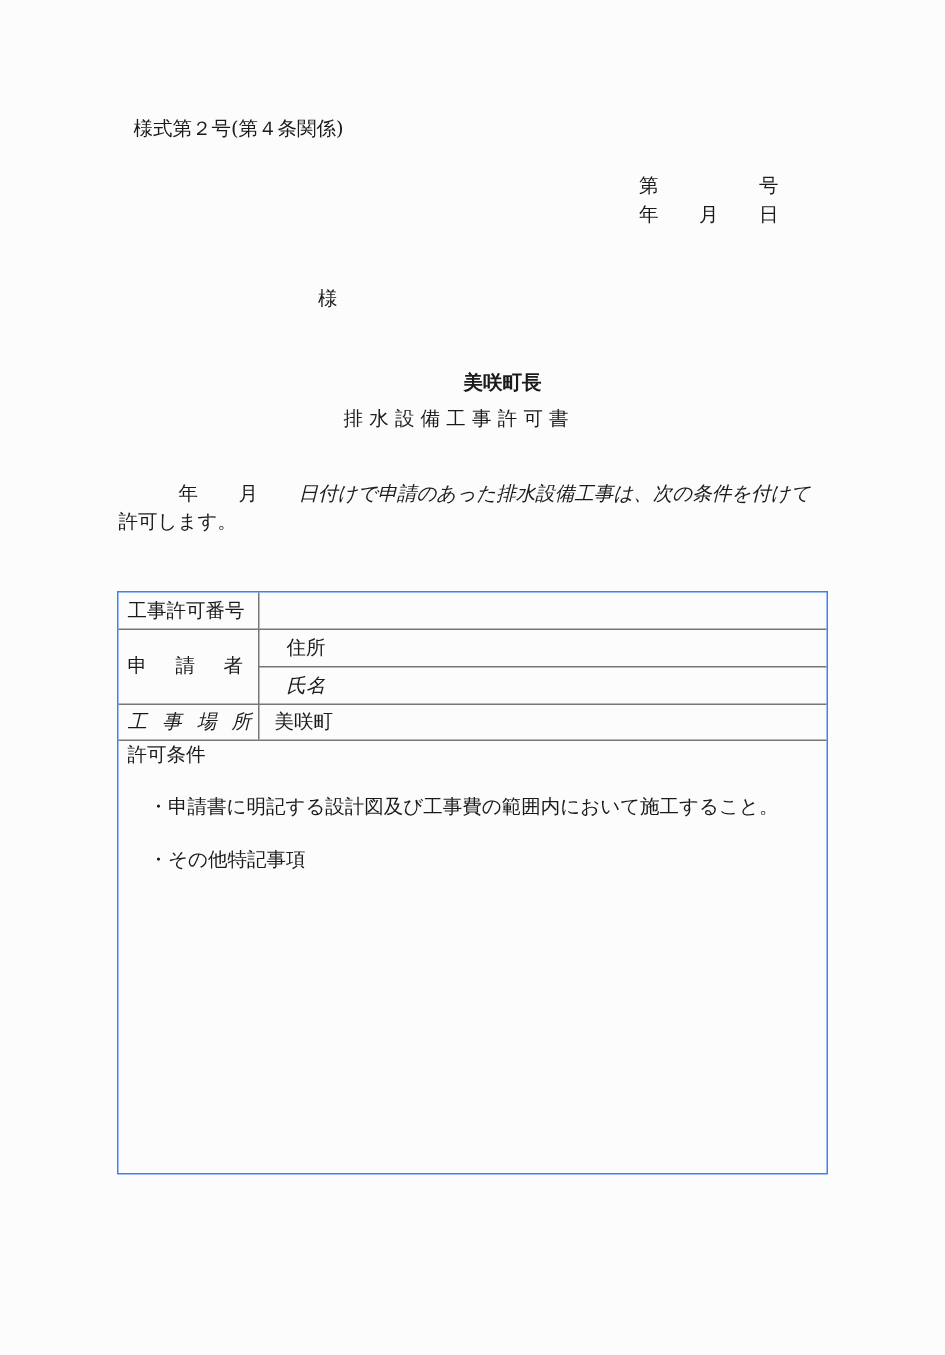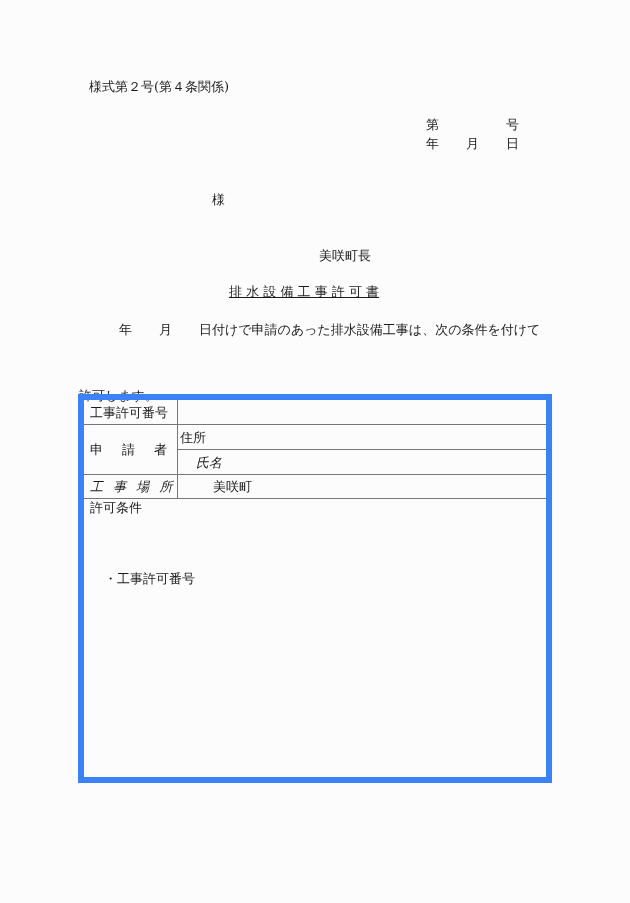--- a/index.html
+++ b/index.html
@@ -1,57 +1,58 @@
 <!DOCTYPE html>
 <html><head>
 <meta charset="utf-8">
 <style>
   html, body { margin:0; padding:0; }
   body { width:630px; height:903px; background:#fcfcfc; position:relative; overflow:hidden;
          font-family:"DejaVu Serif", "Liberation Serif", serif; color:#1a1a1a; font-size:13px; }
   .abs { position:absolute; white-space:nowrap; line-height:16px; }
-  .tbl { position:absolute; left:78px; top:394px; width:474px; height:389px; border:6px solid #3b82f6; box-sizing:border-box; }
+  .tbl { position:absolute; left:78px; top:394px; width:474px; height:389px; border:1px solid #3b82f6; box-sizing:border-box; }
   .hl { position:absolute; height:0; border-top:1px solid #777; }
   .vl { position:absolute; width:0; border-left:1px solid #777; }
   .cell { position:absolute; line-height:16px; white-space:nowrap; }
 </style>
 </head>
 <body>
 
 <div class="abs" style="left:79px; top:79px;margin-left:10px;">様式第２号(第４条関係)</div>
 
 <div class="abs" style="left:426px; top:117px;">第</div>
 <div class="abs" style="left:506px; top:117px;">号</div>
 <div class="abs" style="left:426px; top:136px;">年</div>
 <div class="abs" style="left:466px; top:136px;">月</div>
 <div class="abs" style="left:506px; top:136px;">日</div>
 
 <div class="abs" style="left:212px; top:192px;">様</div>
 
-<div class="abs" style="left:319px; top:248px;">美咲町長</div>
+<div class="abs" style="left:309px; top:248px;font-weight:bold;">美咲町長</div>
 
-<div class="abs" style="left:229px; top:284px;text-decoration:underline;">排 水 設 備 工 事 許 可 書</div>
+<div class="abs" style="left:229px; top:272px;">排 水 設 備 工 事 許 可 書</div>
 
 <div class="abs" style="left:119px; top:322px;">年</div>
 <div class="abs" style="left:159px; top:322px;">月</div>
-<div class="abs" style="left:199px; top:322px;">日付けで申請のあった排水設備工事は、次の条件を付けて</div>
-<div class="abs" style="left:79px; top:341px;margin-top:47px;">許可します。</div>
+<div class="abs" style="left:199px; top:322px;font-style:italic;">日付けで申請のあった排水設備工事は、次の条件を付けて</div>
+<div class="abs" style="left:79px; top:341px;">許可します。</div>
 
 <div class="tbl">
   <div class="hl" style="left:0; right:0; top:24px;"></div>
   <div class="hl" style="left:93px; right:0; top:49px;"></div>
   <div class="hl" style="left:0; right:0; top:74px;"></div>
   <div class="hl" style="left:0; right:0; top:98px;"></div>
   <div class="vl" style="left:93px; top:0; height:98px;"></div>
 
   <div class="cell" style="left:6px; top:5px;">工事許可番号</div>
   <div class="cell" style="left:112px; top:5px;"></div>
 
   <div class="cell" style="left:6px; top:42px; letter-spacing:3px;">申　請　者</div>
-  <div class="cell" style="left:96px; top:30px;">住所</div>
+  <div class="cell" style="left:112px; top:30px;font-family:Liberation Mono, monospace;">住所</div>
   <div class="cell" style="left:112px; top:55px;font-style:italic;">氏名</div>
 
   <div class="cell" style="left:6px; top:79px; letter-spacing:3px;font-style:italic;">工 事 場 所</div>
-  <div class="cell" style="left:129px; top:79px;">美咲町</div>
+  <div class="cell" style="left:104px; top:79px;">美咲町</div>
 
   <div class="cell" style="left:6px; top:101px;font-family:Liberation Mono, monospace;">許可条件</div>
-  <div class="cell" style="left:20px; top:171px;">・工事許可番号</div>
+  <div class="cell" style="left:20px; top:136px;">・申請書に明記する設計図及び工事費の範囲内において施工すること。</div>
+  <div class="cell" style="left:20px; top:171px;">・その他特記事項</div>
 </div>
 
 </body></html>

